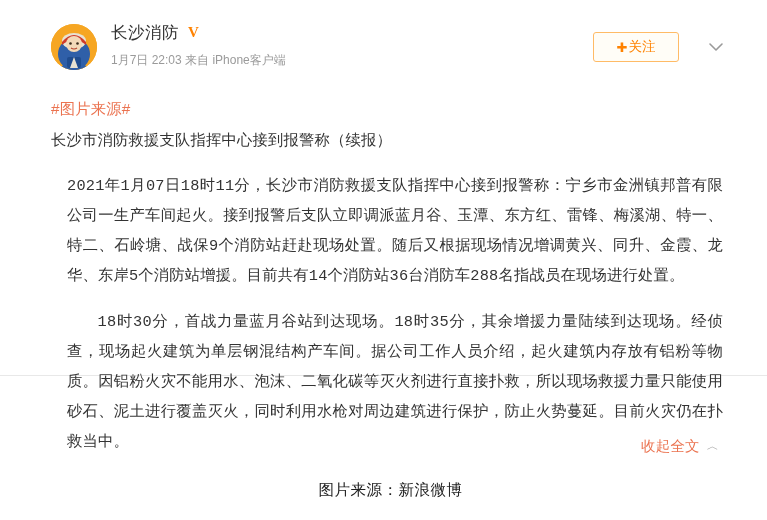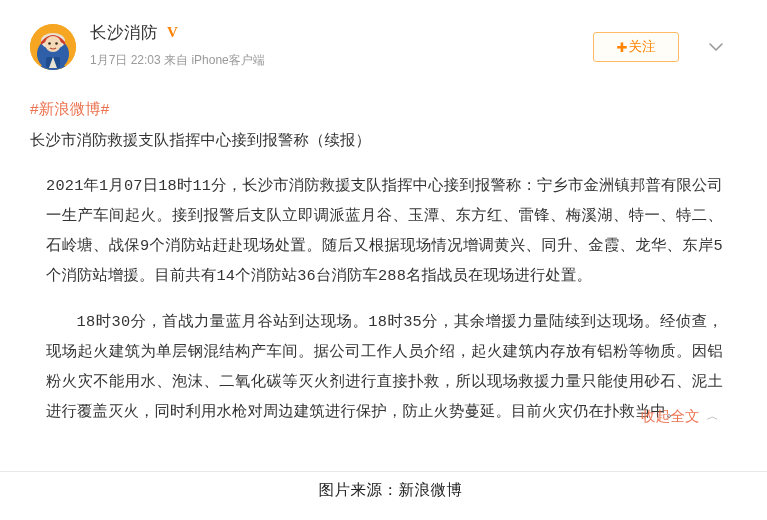--- a/index.html
+++ b/index.html
@@ -19,24 +19,25 @@
     width: 767px;
     height: 520px;
     background: #ffffff;
     box-sizing: border-box;
   }
   .weibo-card {
     position: absolute;
     left: 0;
     top: 0;
     width: 767px;
-    height: 472px;
+    height: 376px;
     background: #ffffff;
     border-bottom: 1px solid #e8e8e8;
     box-sizing: border-box;
+    padding-left: 21px;
   }
   .card-inner {
     position: relative;
     padding: 22px 28px 10px 30px;
     box-sizing: border-box;
   }
   
   .post-header {
     position: relative;
     display: flex;
@@ -224,21 +225,21 @@
         </div>
 
         <div class="caret-down">
           <svg width="18" height="18" viewBox="0 0 18 18" aria-hidden="true">
             <path d="M3 6 L9 12 L15 6" stroke="#9a9a9a" stroke-width="1.6" fill="none" stroke-linecap="round" stroke-linejoin="round"></path>
           </svg>
         </div>
       </div>
 
       <div class="post-body">
-        <a class="topic-link">#新浪微博#</a>
+        <a class="topic-link">#图片来源#</a>
         <div class="post-line">长沙市消防救援支队指挥中心接到报警称（续报）</div>
         <p class="para">2021年1月07日18时11分，长沙市消防救援支队指挥中心接到报警称：宁乡市金洲镇邦普有限公司一生产车间起火。接到报警后支队立即调派蓝月谷、玉潭、东方红、雷锋、梅溪湖、特一、特二、石岭塘、战保9个消防站赶赴现场处置。随后又根据现场情况增调黄兴、同升、金霞、龙华、东岸5个消防站增援。目前共有14个消防站36台消防车288名指战员在现场进行处置。</p>
         <div class="last-line-wrap">
           <p class="para indent">18时30分，首战力量蓝月谷站到达现场。18时35分，其余增援力量陆续到达现场。经侦查，现场起火建筑为单层钢混结构产车间。据公司工作人员介绍，起火建筑内存放有铝粉等物质。因铝粉火灾不能用水、泡沫、二氧化碳等灭火剂进行直接扑救，所以现场救援力量只能使用砂石、泥土进行覆盖灭火，同时利用水枪对周边建筑进行保护，防止火势蔓延。目前火灾仍在扑救当中。</p>
           <div class="collapse-link">
             <span>收起全文</span>
             <span class="arrow-up">︿</span>
           </div>
         </div>
       </div>

